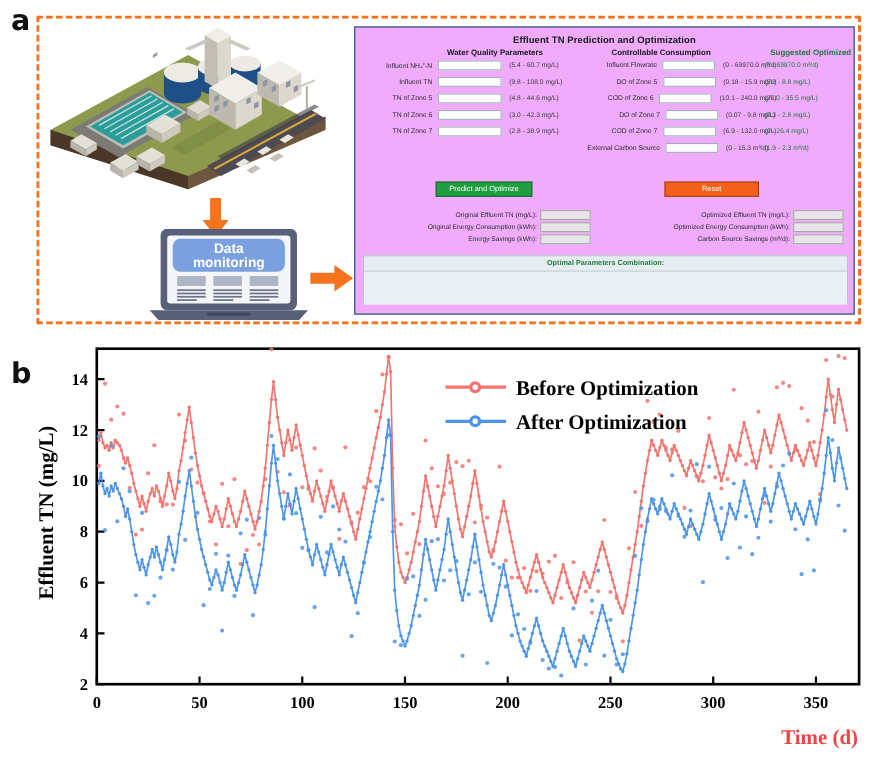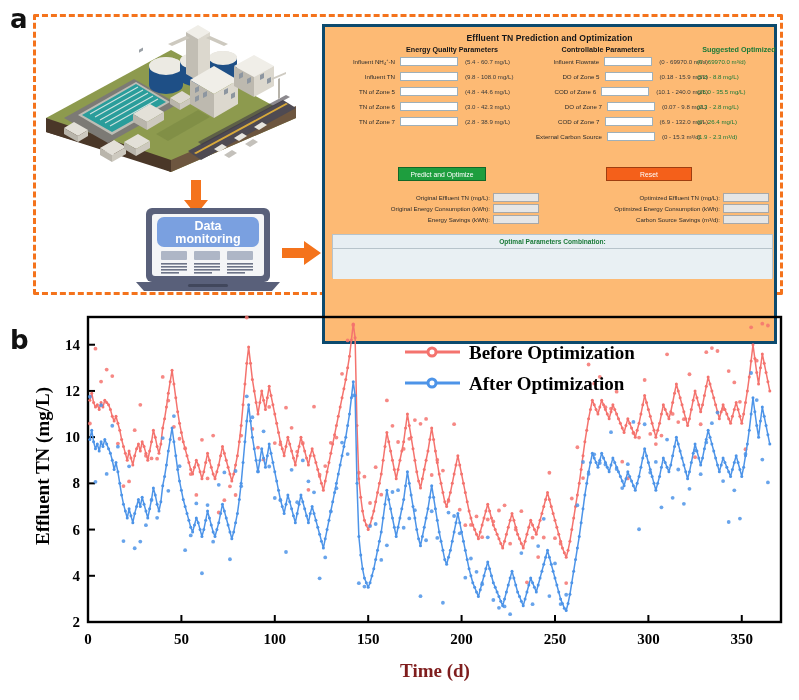--- a/index.html
+++ b/index.html
@@ -19,22 +19,22 @@
     border:3px dashed #F4731C;box-sizing:border-box;border-radius:2px;
   }
   
   #plant-illustration{position:absolute;left:38px;top:22px;width:265px;height:155px;}
   #plant-illustration svg{display:block;}
   #flow-arrow-down{position:absolute;left:182px;top:180px;width:28px;height:36px;}
   #laptop-graphic{position:absolute;left:130px;top:208px;width:160px;height:86px;}
   #flow-arrow-right{position:absolute;left:282px;top:240px;width:40px;height:26px;}
   
   #app-window{
-    position:absolute;left:322px;top:24px;width:455px;height:320px;
-    background:#fdba74;border:3px solid #0c4a6e;box-sizing:border-box;
+    position:absolute;left:322px;top:24px;width:455px;height:262px;
+    background:#f0abfc;border:1px solid #0c4a6e;box-sizing:border-box;
     font-size:6.3px;color:#2b2b2b;
   }
   #app-title{
     text-align:center;font-weight:bold;font-size:8.6px;color:#14161a;
     padding-top:6px;letter-spacing:.1px;
   }
   .col-head{
     font-weight:bold;font-size:7.2px;color:#14161a;text-align:center;
   }
   .col-head.suggested{color:#1a7a38;}
@@ -100,22 +100,22 @@
   #panel-b-label{
     position:absolute;left:10px;top:22px;font-size:26px;font-weight:bold;
     color:#111;font-family:"DejaVu Sans", sans-serif;line-height:1;
   }
   #y-axis-title{
     position:absolute;left:-62px;top:150px;width:210px;
     transform:rotate(-90deg);text-align:center;
     font-family:"Liberation Serif", serif;font-weight:bold;font-size:19px;color:#000;
   }
   #x-axis-title{
-    position:absolute;left:90px;top:355px;width:690px;text-align:center;
-    font-family:"Liberation Serif", serif;font-weight:bold;font-size:19px;color:#7f1d1d;
+    position:absolute;left:90px;top:355px;width:690px;text-align:right;
+    font-family:"Liberation Serif", serif;font-weight:bold;font-size:19px;color:#ef4444;
   }
   #plot-svg{position:absolute;left:0;top:0;}
   .tick-lbl{
     font-family:"Liberation Serif", serif;font-weight:bold;font-size:15px;fill:#000;
   }
   .legend-lbl{
     font-family:"Liberation Serif", serif;font-weight:bold;font-size:19px;fill:#000;
   }
 </style>
 </head>
@@ -280,22 +280,22 @@
     <svg width="40" height="26" viewBox="0 0 40 26">
       <polygon points="0,8 22,8 22,1 39,13 22,25 22,18 0,18" fill="#F4731C"></polygon>
     </svg>
   </div>
 
   <div id="app-window">
 
     <div id="app-title">Effluent TN Prediction and Optimization</div>
 
     <div id="heads">
-      <div id="head-wq" class="col-head">Energy Quality Parameters</div>
-      <div id="head-ctrl" class="col-head">Controllable Parameters</div>
+      <div id="head-wq" class="col-head">Water Quality Parameters</div>
+      <div id="head-ctrl" class="col-head">Controllable Consumption</div>
       <div id="head-sugg" class="col-head suggested">Suggested Optimized</div>
     </div>
 
     <div id="params-grid">
 
       <div id="wq-group">
         <div class="param-row">
           <span class="lbl">Influent NH₄⁺-N</span>
           <input class="fld" type="text" value="" style="">
           <span class="rng">(5.4 - 60.7 mg/L)</span>

